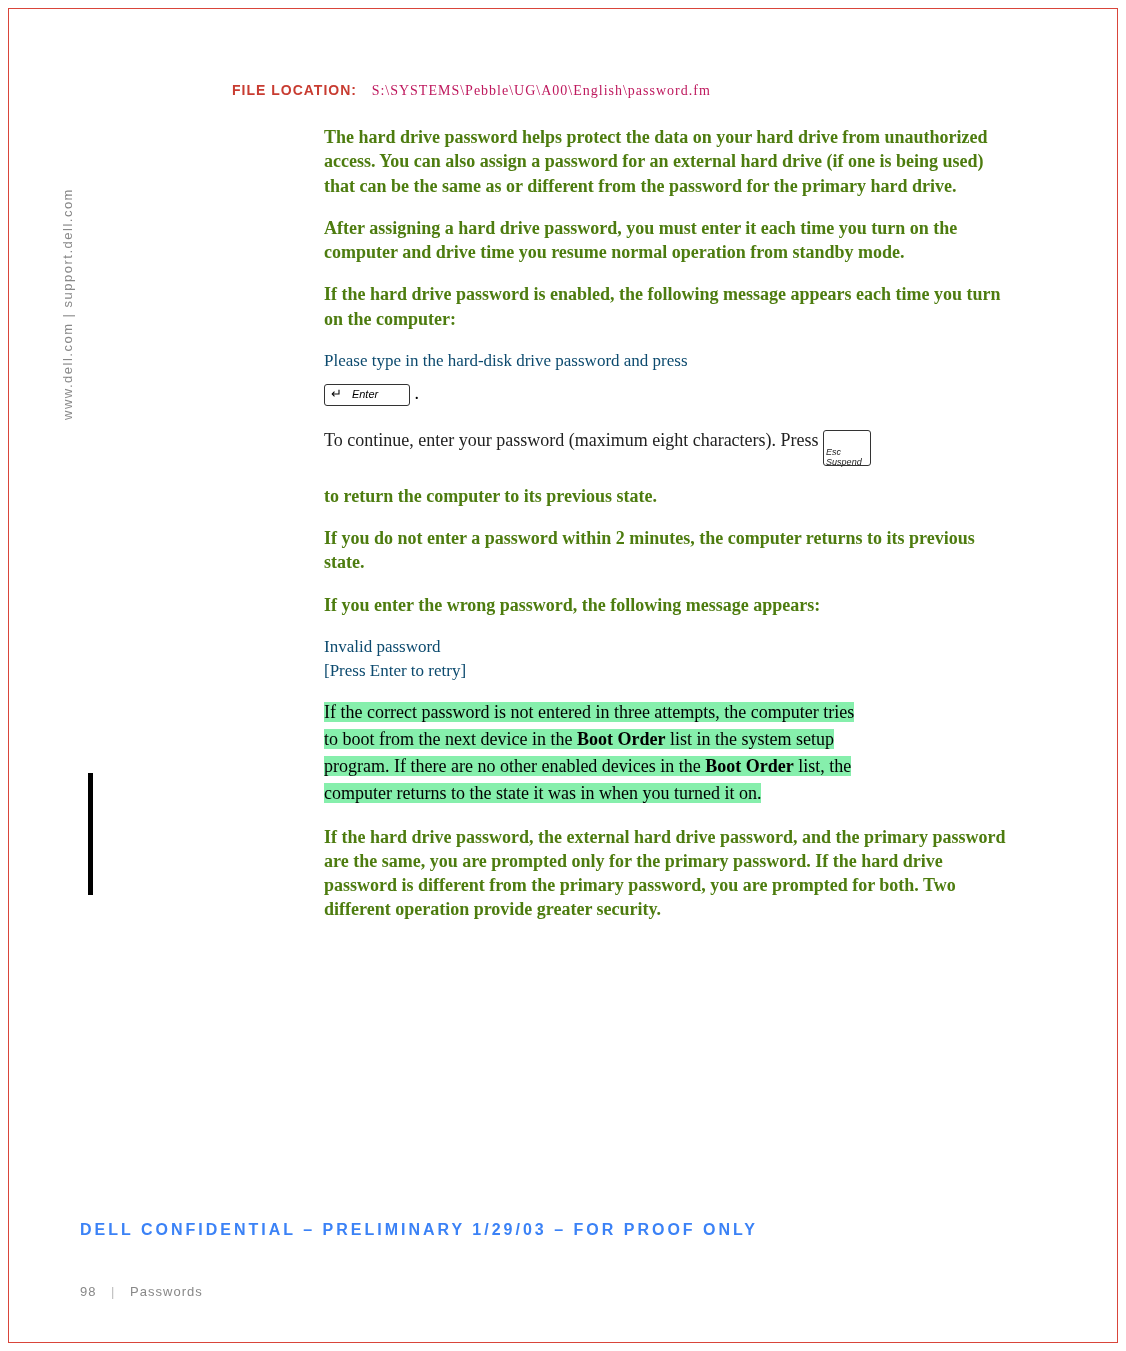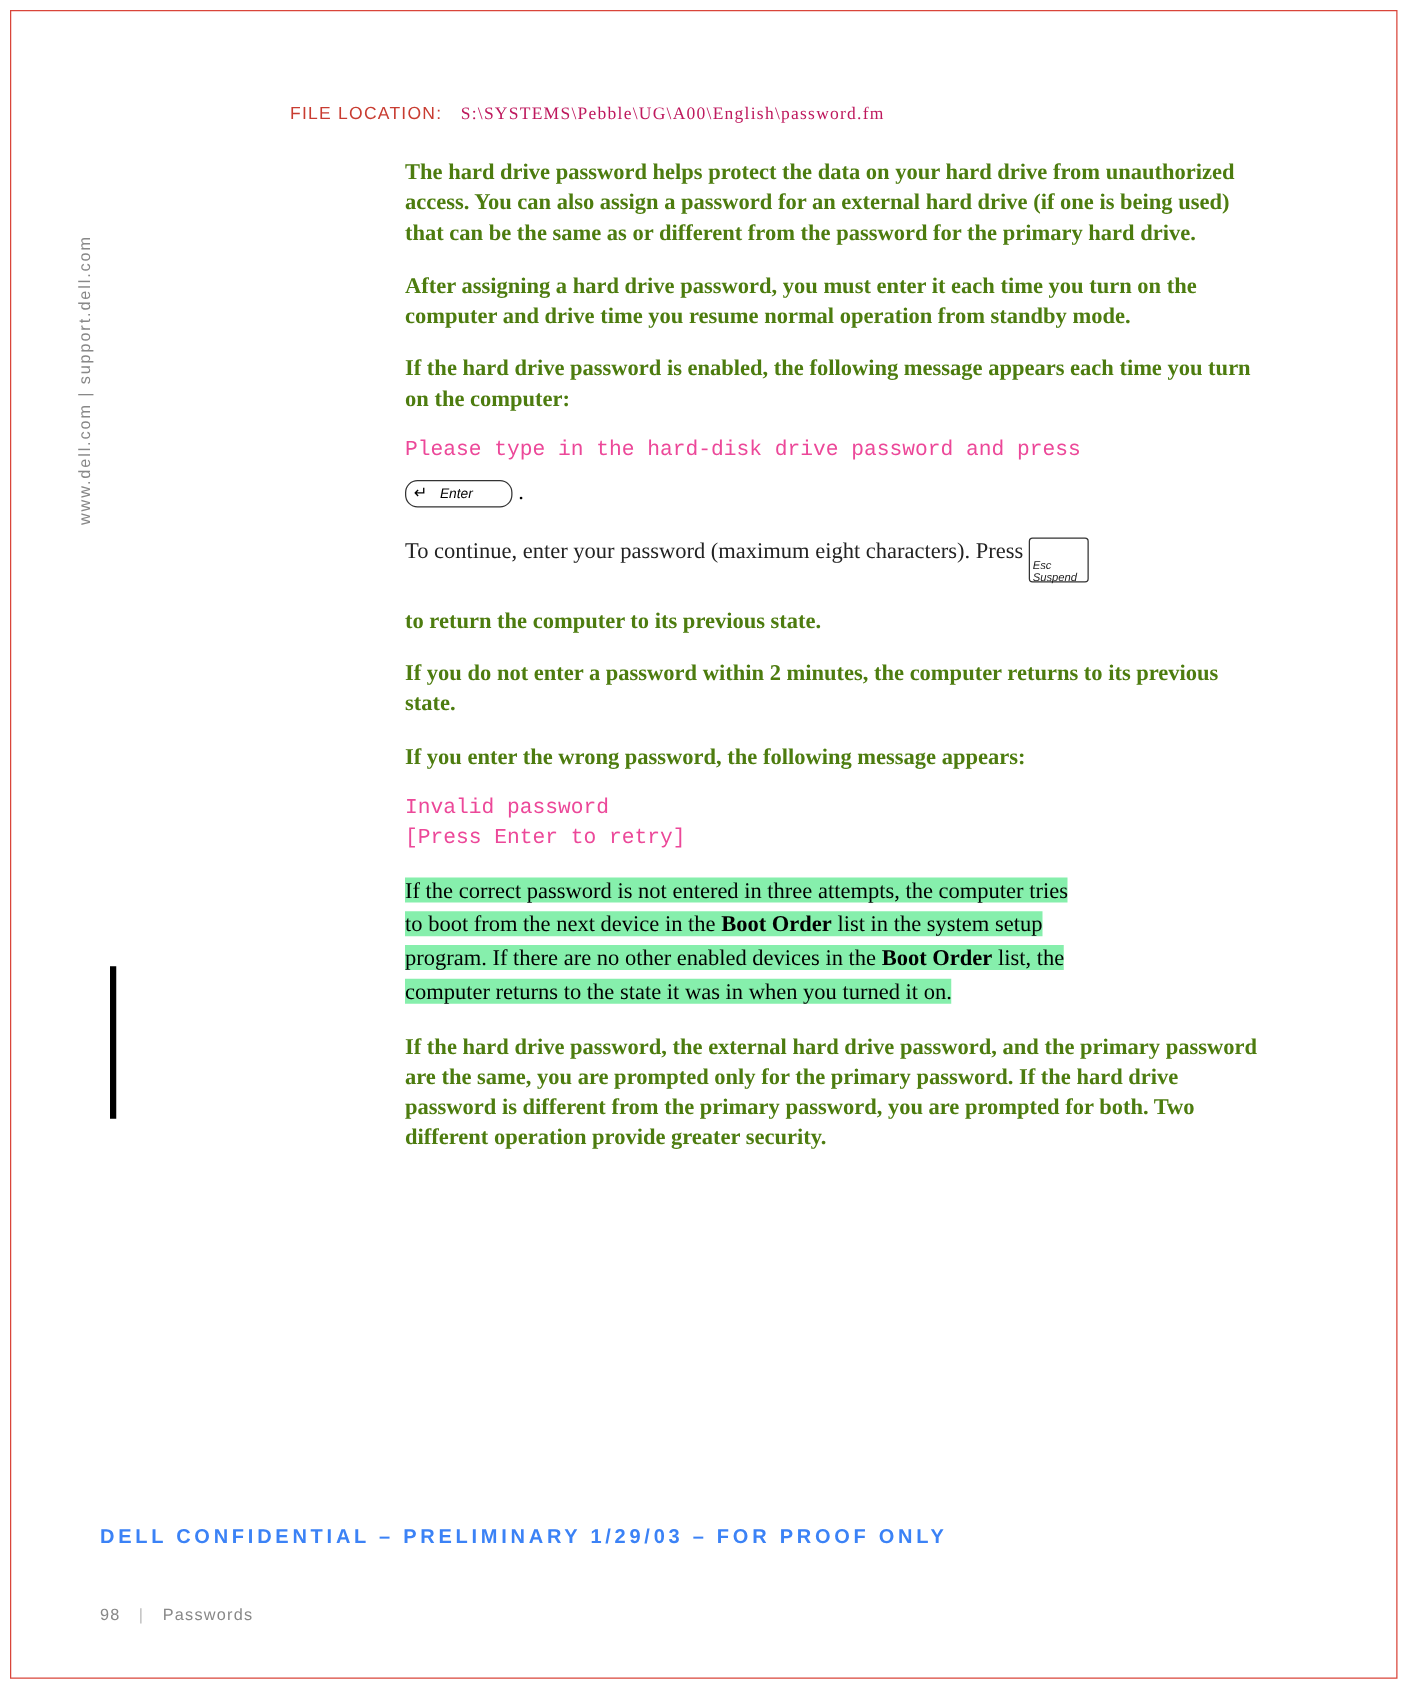--- a/index.html
+++ b/index.html
@@ -16,21 +16,21 @@
     border: 1px solid #d9453a;
   }
   .file-location {
     position: absolute;
     top: 82px;
     left: 232px;
     font-family: Verdana, Arial, sans-serif;
     font-size: 14px;
     letter-spacing: 1px;
   }
-  .file-location .label { color: #c83c31; font-weight: normal; }
+  .file-location .label { color: #c83c31; font-weight: bold; }
   .file-location .path { color: #be185d; font-family: Liberation Serif, serif; }
   .sidebar-url {
     position: absolute;
     left: 60px;
     top: 420px;
     transform: rotate(-90deg);
     transform-origin: left top;
     font-family: Verdana, Arial, sans-serif;
     font-size: 13px;
     color: #888;
@@ -57,42 +57,42 @@
     margin-bottom: 18px;
     font-weight: bold;
   }
   p.body-inline {
     font-size: 18px;
     color: #222;
     line-height: 1.6;
     margin-bottom: 18px;
   }
   pre.code {
-    font-family: Liberation Mono, monospace;
+    font-family: Liberation Serif, serif;
     font-size: 17px;
-    color: #ec4899;
+    color: #0c4a6e;
     line-height: 1.4;
     margin-bottom: 16px;
     white-space: pre;
   }
   .key {
     display: inline-block;
     border: 1px solid #333;
     border-radius: 3px;
     font-family: Arial, sans-serif;
     font-size: 11px;
     font-style: italic;
     padding: 2px 8px 2px 6px;
     vertical-align: middle;
     height: 22px;
     line-height: 14px;
     background: #fff;
     white-space: nowrap;
   }
-  .key-enter { width: 86px; position: relative; border-radius: 10px; }
+  .key-enter { width: 86px; position: relative; }
   .key-enter .arrow { font-style: normal; font-size: 13px; margin-right: 10px; }
   .key-esc {
     width: 48px;
     height: 28px;
     font-size: 9px;
     line-height: 1.1;
     vertical-align: text-top;
     padding: 17px 2px;
     text-align: left;
   }

